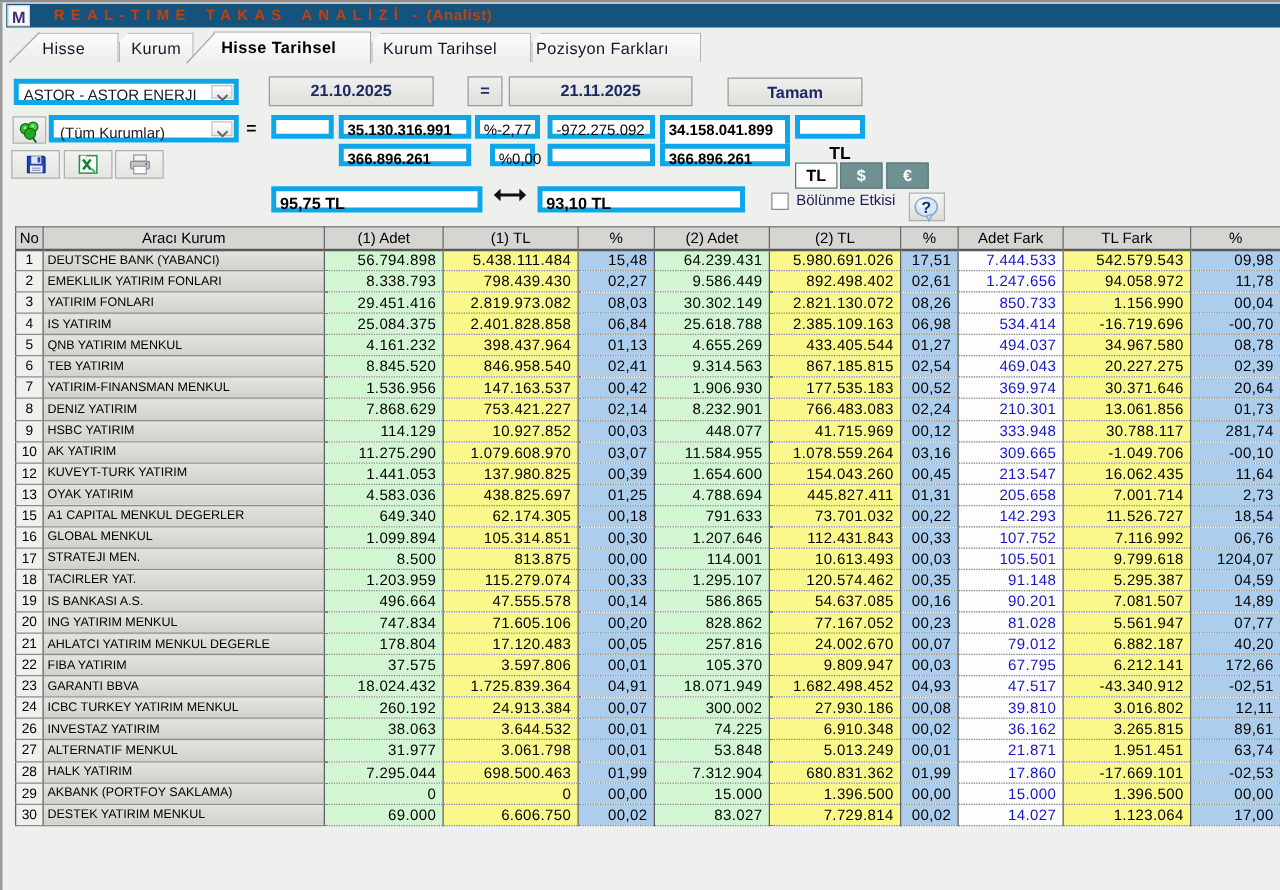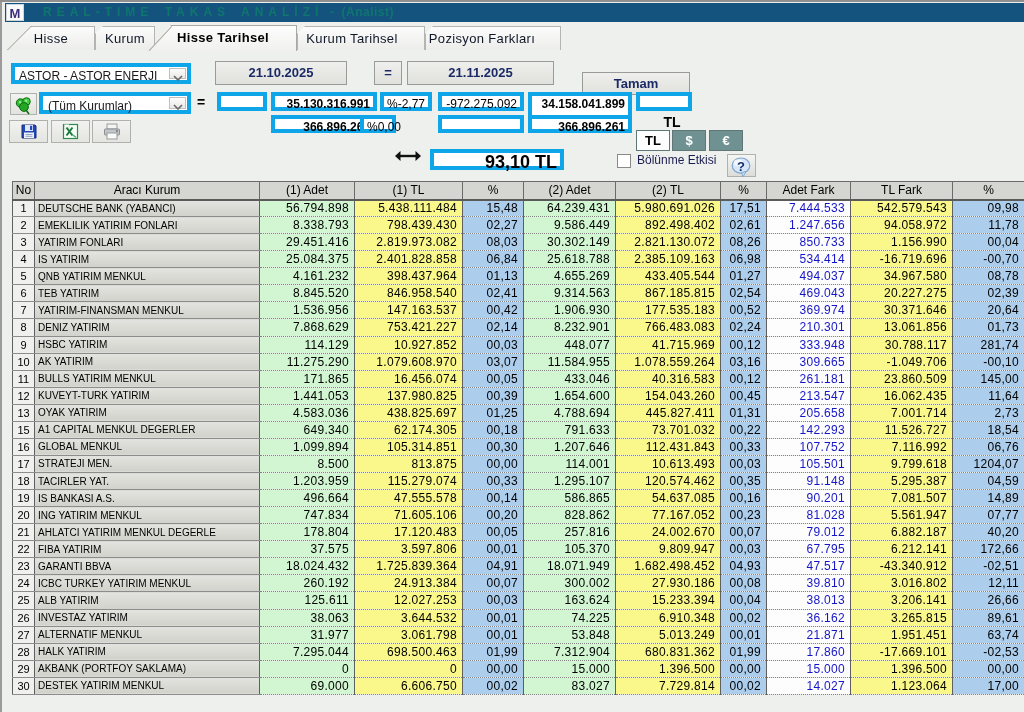--- a/index.html
+++ b/index.html
@@ -6,82 +6,82 @@
 body{font-family:"Liberation Sans",sans-serif;background:#eef0ee}
 #app{position:relative;width:1024px;height:712px;background:#eef0ee}
 .abs{position:absolute}
 
 #topline{left:0;top:0;width:1024px;height:2px;background:#8f8f8f}
 #leftline{left:0;top:2px;width:2px;height:710px;background:#9a9a9a}
 
 #title{left:5px;top:3px;width:1019px;height:19px;background:#14537e}
 #micon{left:6px;top:4px;width:18px;height:17px;background:#fafafa;color:#3a2d7a;
  font-weight:bold;font-size:13px;text-align:center;line-height:17px;border:1px solid #cdd6dd}
-#ttext{left:43px;top:4px;height:17px;color:#0f766e;font-weight:bold;font-size:12px;
+#ttext{left:43px;top:4px;height:17px;color:#c2410c;font-weight:bold;font-size:12px;
  letter-spacing:5.0px;word-spacing:3px;line-height:17px;white-space:nowrap}
 #ttext .an{letter-spacing:0.5px;font-size:12px}
 
 .tab{top:26px;height:24px;background:linear-gradient(#fcfcfc,#ececea);
  border:1px solid #b4b4b0;border-bottom:none;color:#101828;font-size:13px;letter-spacing:0.35px;
  text-align:center;line-height:24px;
  clip-path:polygon(0 8px,8px 0,100% 0,100% 100%,0 100%)}
 #tab1{left:7px;width:88px;clip-path:polygon(24px 0,100% 0,100% 100%,0 100%)}
 #tab2{left:95px;width:60px}
 #tab3{left:149px;width:148px;font-weight:bold;color:#000;z-index:5;top:25px;height:26px;
  background:linear-gradient(#fdfdfd,#f0f0ee);
  clip-path:polygon(22px 0,100% 0,100% 100%,0 100%);border-color:#a8a8a4}
 #tab4{left:297px;width:128px;padding-right:18px}
 #tab5{left:425px;width:136px;padding-right:22px}
 .slant{position:absolute;width:1px;background:#ada8a2;z-index:6}
 #sl1{left:19px;top:21px;height:34px;transform:rotate(45deg)}
 #sl3{left:160px;top:22px;height:33px;transform:rotate(43deg)}
 
 .inp{background:#fff;border:4px solid #0ea5e9;font-size:12px;color:#000;
  line-height:17px;padding:0 3px;white-space:nowrap}
-.rt{text-align:right}
+.rt{}
 .bd{font-weight:bold}
 .btn{background:linear-gradient(#efefed,#e0e0dc);border:1px solid #9a9a96;
  text-align:center;color:#1b2a66;font-weight:bold;font-size:13px}
 .combo-arrow{position:absolute;right:1px;top:1px;bottom:1px;width:17px;
  background:linear-gradient(#fdfdfd,#e8e8e6);border:1px solid #c0c0bc;
  color:#555;text-align:center}
 .combo-arrow svg{margin-top:4px}
 
 #combo1{left:11px;top:63px;width:180px;height:21px}
 #combo1 .ct{position:absolute;left:4px;top:0;line-height:19px;font-size:12px;color:#1a1a1a}
 #combo2{left:39px;top:92px;width:152px;height:22px}
 #combo2 .ct{position:absolute;left:5px;top:0;line-height:20px;font-size:12px;color:#1a1a1a}
 #greenbtn{left:10px;top:93px;width:27px;height:22px;background:linear-gradient(#f2f2f0,#e2e2de);border:1px solid #b0b0ac}
 #date1{left:215px;top:61px;width:132px;height:24px;line-height:22px}
 #eqbtn{left:374px;top:61px;width:28px;height:24px;line-height:22px}
 #date2{left:407px;top:61px;width:147px;height:24px;line-height:22px}
-#tamam{left:582px;top:72px;width:108px;height:23px;line-height:21px}
+#tamam{left:582px;top:62px;width:108px;height:23px;line-height:21px}
 #eqlbl{left:197px;top:94px;font-size:14px;font-weight:bold;color:#000}
 
 #i21{left:217px;top:92px;width:50px;height:19px}
 #i22{left:271px;top:92px;width:106px;height:19px}
 #i23{left:380px;top:92px;width:52px;height:19px}
 #i24{left:438px;top:92px;width:86px;height:19px}
 #i25{left:528px;top:92px;width:104px;height:34px}
 #i26{left:636px;top:92px;width:56px;height:19px}
 
 #i31{left:271px;top:115px;width:106px;height:18px;line-height:16px}
-#i32{left:360px;top:115px;width:36px;height:18px;line-height:16px}
+#i32{left:392px;top:115px;width:36px;height:18px;line-height:16px}
 #i33{left:438px;top:115px;width:86px;height:18px;line-height:16px}
 #i34{left:528px;top:115px;width:104px;height:18px;line-height:16px}
 #tllbl{left:655px;top:114px;width:34px;font-size:14px;font-weight:bold;color:#000;text-align:center}
 
 .cur{top:130px;width:34px;height:21px;text-align:center;font-weight:bold;font-size:13px;line-height:19px}
 #curtl{left:636px;background:#fdfdfd;border:1px solid #5f7777;color:#000}
 #curd{left:672px;background:#6f9191;border:1px solid #5f7777;color:#fff}
 #cure{left:709px;background:#6f9191;border:1px solid #5f7777;color:#fff}
 
 #price1{left:217px;top:149px;width:169px;height:21px;line-height:19px;font-size:13px}
 #arrow{left:394px;top:149px}
-#price2{left:430px;top:149px;width:134px;height:21px;line-height:19px;font-size:18px}
+#price2{left:430px;top:149px;width:166px;height:21px;line-height:19px;font-size:13px}
 #chk{left:617px;top:154px;width:14px;height:14px;background:#fff;border:1px solid #8a8a8a}
 #chklbl{left:637px;top:153px;font-size:12px;color:#1c1c50}
 #helpbtn{left:727px;top:154px;width:29px;height:23px;background:linear-gradient(#f5f5f3,#dcdcd8);border:1px solid #b0b0ac}
 
 .ibtn{top:120px;width:39px;height:23px;background:linear-gradient(#f2f2f0,#e4e4e0);border:1px solid #b0b0ac;text-align:center}
 #ib1{left:9px}#ib2{left:51px}#ib3{left:92px}
 .ibtn svg,#greenbtn svg,#helpbtn svg{display:block;margin:2px auto 0}
 
 #tbl{left:12px;top:181px;width:1012px;border-collapse:collapse;table-layout:fixed;
  font-size:12px;color:#000}
@@ -175,20 +175,21 @@
     </div>
 <div class="abs ibtn" id="ib3">
       <svg width="18" height="17" viewBox="0 0 18 17">
 <rect x="4" y="1" width="10" height="5" fill="#f4f4f4" stroke="#999"></rect>
 <rect x="1.5" y="6" width="15" height="6" rx="1" fill="#c2c6ca" stroke="#8b8f93"></rect>
 <rect x="4" y="10" width="10" height="6" fill="#fbfbfb" stroke="#999"></rect>
 <circle cx="14" cy="8" r="0.9" fill="#6a6e72"></circle>
       </svg>
     </div>
 
+<div class="abs inp rt bd" id="price1">95,75 TL</div>
 <div class="abs" id="arrow"><svg width="28" height="14" viewBox="0 0 28 14">
 <line x1="5" y1="7" x2="23" y2="7" stroke="#111" stroke-width="2.4"></line>
 <path d="M6.5 2 L1 7 L6.5 12 Z" fill="#111"></path>
 <path d="M21.5 2 L27 7 L21.5 12 Z" fill="#111"></path>
       </svg></div>
 <div class="abs inp rt bd" id="price2">93,10 TL</div>
 <div class="abs" id="chk"></div>
 <div class="abs" id="chklbl">Bölünme Etkisi</div>
 <div class="abs" id="helpbtn">
       <svg width="25" height="21" viewBox="0 0 25 21">
@@ -353,33 +354,20 @@
           <td class="y">1.079.608.970</td>
           <td class="b">03,07</td>
           <td class="g">11.584.955</td>
           <td class="y">1.078.559.264</td>
           <td class="b">03,16</td>
           <td class="w">309.665</td>
           <td class="y">-1.049.706</td>
           <td class="b">-00,10</td>
         </tr>
 <tr>
-          <td class="no">11</td>
-          <td class="nm">BULLS YATIRIM MENKUL</td>
-          <td class="g">171.865</td>
-          <td class="y">16.456.074</td>
-          <td class="b">00,05</td>
-          <td class="g">433.046</td>
-          <td class="y">40.316.583</td>
-          <td class="b">00,12</td>
-          <td class="w">261.181</td>
-          <td class="y">23.860.509</td>
-          <td class="b">145,00</td>
-        </tr>
-<tr>
           <td class="no">12</td>
           <td class="nm">KUVEYT-TURK YATIRIM</td>
           <td class="g">1.441.053</td>
           <td class="y">137.980.825</td>
           <td class="b">00,39</td>
           <td class="g">1.654.600</td>
           <td class="y">154.043.260</td>
           <td class="b">00,45</td>
           <td class="w">213.547</td>
           <td class="y">16.062.435</td>
@@ -522,33 +510,20 @@
           <td class="y">24.913.384</td>
           <td class="b">00,07</td>
           <td class="g">300.002</td>
           <td class="y">27.930.186</td>
           <td class="b">00,08</td>
           <td class="w">39.810</td>
           <td class="y">3.016.802</td>
           <td class="b">12,11</td>
         </tr>
 <tr>
-          <td class="no">25</td>
-          <td class="nm">ALB YATIRIM</td>
-          <td class="g">125.611</td>
-          <td class="y">12.027.253</td>
-          <td class="b">00,03</td>
-          <td class="g">163.624</td>
-          <td class="y">15.233.394</td>
-          <td class="b">00,04</td>
-          <td class="w">38.013</td>
-          <td class="y">3.206.141</td>
-          <td class="b">26,66</td>
-        </tr>
-<tr>
           <td class="no">26</td>
           <td class="nm">INVESTAZ YATIRIM</td>
           <td class="g">38.063</td>
           <td class="y">3.644.532</td>
           <td class="b">00,01</td>
           <td class="g">74.225</td>
           <td class="y">6.910.348</td>
           <td class="b">00,02</td>
           <td class="w">36.162</td>
           <td class="y">3.265.815</td>

